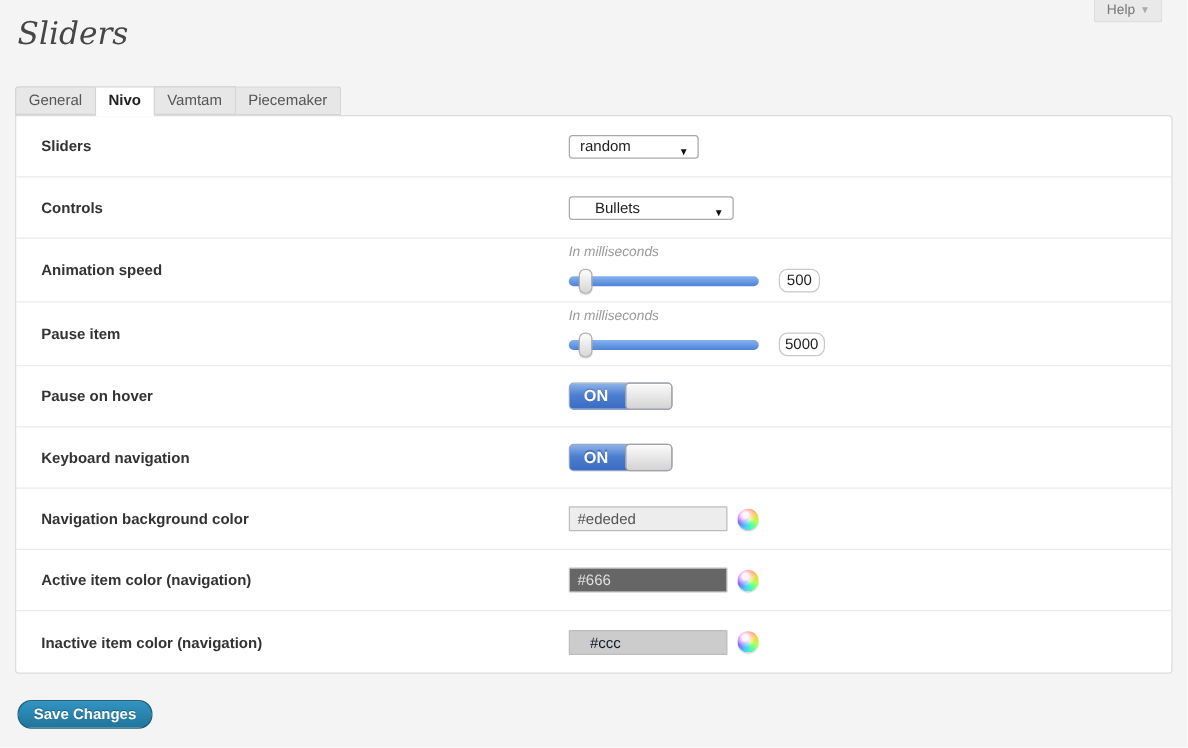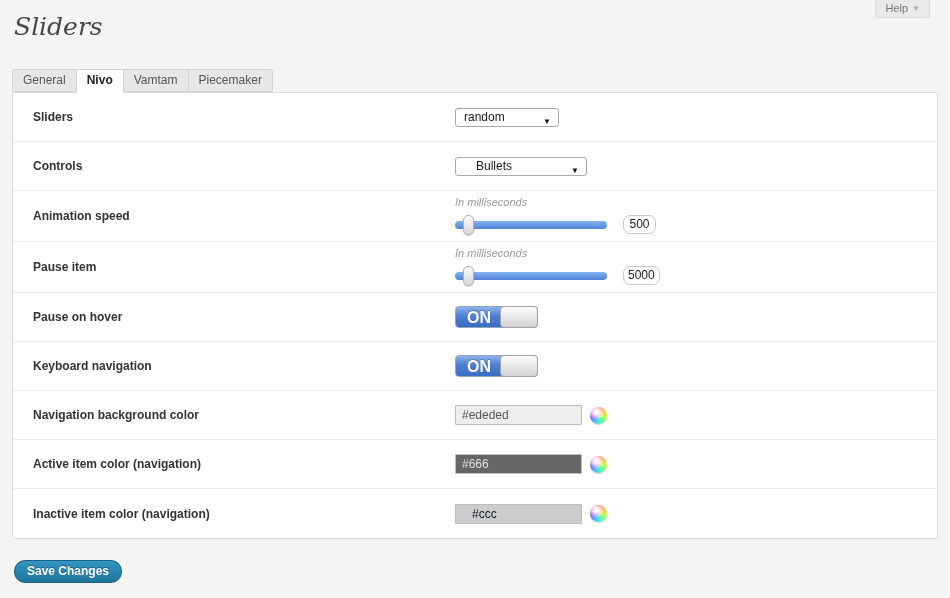--- a/index.html
+++ b/index.html
@@ -97,21 +97,21 @@
 
   
   .toggle {
     position: relative; width: 83px; height: 22px; border-radius: 4px;
     background: linear-gradient(#8db2e8 0%, #4c7fd0 45%, #3a6cc2 100%);
     border: 1px solid #93a5c0;
     cursor: pointer;
   }
   .toggle .on-label {
     position: absolute; left: 11px; top: 2px;
-    color: #fff; font-weight: bold; font-size: 16px;
+    color: #fff; font-weight: bold; font-size: 13px;
     text-shadow: 0 -1px 0 rgba(0,0,0,.25);
   }
   .toggle .knob {
     position: absolute; right: -1px; top: -1px;
     width: 38px; height: 22px; border-radius: 4px;
     background: linear-gradient(#fbfbfb, #d3d3d3);
     border: 1px solid #a3a3a3;
     box-shadow: inset 0 1px 0 #fff;
   }
 

